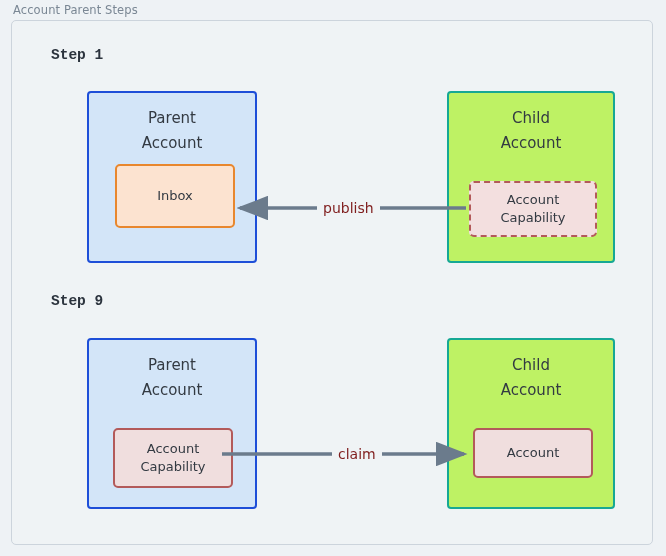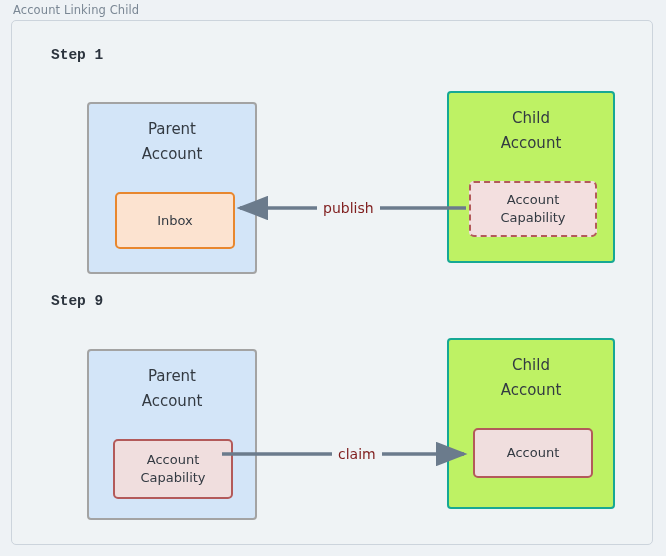--- a/index.html
+++ b/index.html
@@ -59,22 +59,21 @@
   #step2-label { left: 50px; top: 292px; }
 
   
   .account-box {
     position: absolute;
     box-sizing: border-box;
     border-radius: 4px;
   }
   .account-box.parent {
     background: #d3e5f8;
-    border: 2px solid #a3a3a3;
-    margin-top: 11px;
+    border: 2px solid #1d4ed8;
   }
   .account-box.child {
     background: #bef264;
     border: 2px solid #16a894;
   }
   .account-title {
     position: absolute;
     left: 0;
     right: 0;
     text-align: center;
@@ -113,21 +112,21 @@
   }
   .node.cap-dashed {
     background: #f3dfdf;
     border: 2px dashed #b35a5a;
   }
   .node.cap-solid {
     background: #f0dede;
     border: 2px solid #b35a5a;
   }
 
-  #inbox-node       { left: 26px; top: 88px; width: 120px; height: 57px; }
+  #inbox-node       { left: 26px; top: 71px; width: 120px; height: 64px; }
   #cap-dashed-node  { left: 20px; top: 88px; width: 128px; height: 56px; }
   #cap-solid-node   { left: 24px; top: 88px; width: 120px; height: 60px; }
   #account-node     { left: 24px; top: 88px; width: 120px; height: 50px; }
 
   
   .arrow-svg {
     position: absolute;
     left: 0; top: 0;
     width: 666px;
     height: 556px;
@@ -142,21 +141,21 @@
     white-space: nowrap;
   }
   #publish-label { left: 317px; top: 200px; }
   #claim-label   { left: 332px; top: 446px; }
 </style>
 </head>
 <body>
 
 <div id="diagram-root">
 
-  <div class="caption">Account Linking Child</div>
+  <div class="caption">Account Parent Steps</div>
 
   <div class="frame">
 
     <div class="step-label" id="step1-label" style="left:39px; top:26px;">Step 1</div>
 
     <div class="account-box parent" id="parent-box-1" style="left:75px; top:70px;">
       <div class="account-title t1">Parent
 Account</div>
       <div class="node inbox" id="inbox-node">Inbox</div>
     </div>

